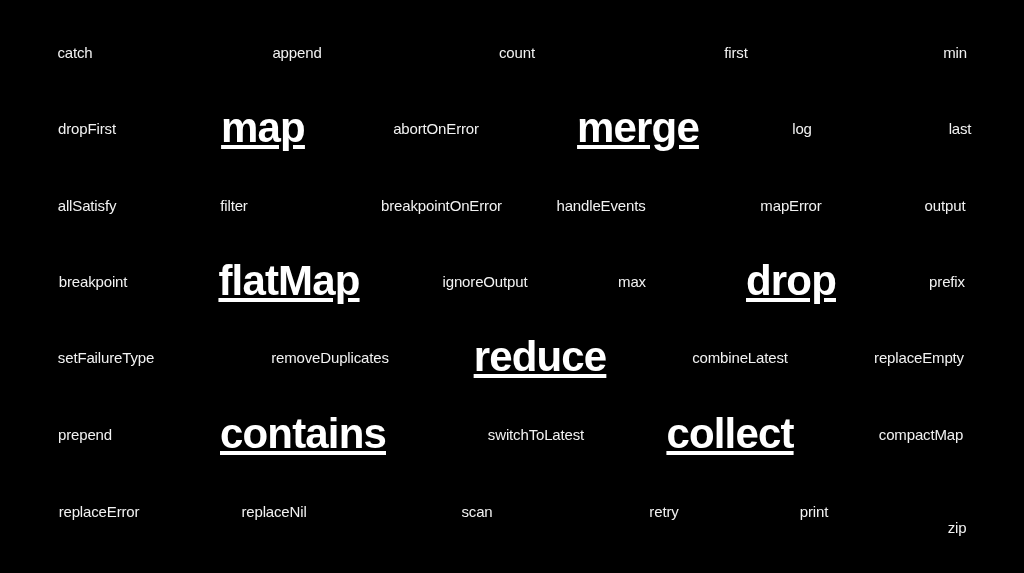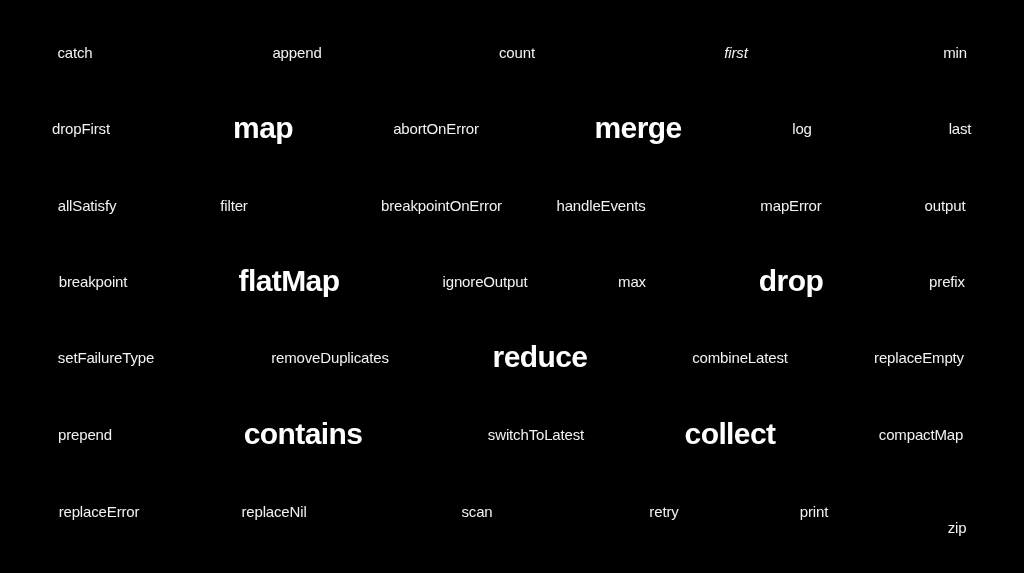--- a/index.html
+++ b/index.html
@@ -28,36 +28,37 @@
     line-height: 1;
     transform: translate(-50%, -50%);
     letter-spacing: -0.01em;
   }
   .word.small {
     font-size: 15px;
     font-weight: 400;
     color: #f2f2f2;
   }
   .word.big {
-    font-size: 30px;
+    font-size: 42px;
     font-weight: 700;
     color: #ffffff;
     letter-spacing: -0.02em;
+    text-decoration: underline;
   }
 </style>
 </head>
 <body>
 
 <div id="canvas" style="background: rgb(0, 0, 0);">
     <span class="word small" style="left: 75px; top: 52px;">catch</span>
     <span class="word small" style="left: 297px; top: 52px;">append</span>
     <span class="word small" style="left: 517px; top: 52px;">count</span>
-    <span class="word small" style="left: 736px; top: 52px; font-style: italic;">first</span>
+    <span class="word small" style="left: 736px; top: 52px;">first</span>
     <span class="word small" style="left: 955px; top: 52px;">min</span>
-    <span class="word small" style="left: 81px; top: 128px;">dropFirst</span>
+    <span class="word small" style="left: 87px; top: 128px;">dropFirst</span>
     <span class="word big" style="left: 263px; top: 128px;">map</span>
     <span class="word small" style="left: 436px; top: 128px;">abortOnError</span>
     <span class="word big" style="left: 638px; top: 128px;">merge</span>
     <span class="word small" style="left: 802px; top: 128px;">log</span>
     <span class="word small" style="left: 956px; top: 128px; padding-left: 8px;">last</span>
     <span class="word small" style="left: 87px; top: 205px;">allSatisfy</span>
     <span class="word small" style="left: 234px; top: 205px;">filter</span>
     <span class="word small" style="left: 422px; top: 205px; padding-left: 39px;">breakpointOnError</span>
     <span class="word small" style="left: 601px; top: 205px;">handleEvents</span>
     <span class="word small" style="left: 791px; top: 205px;">mapError</span>

